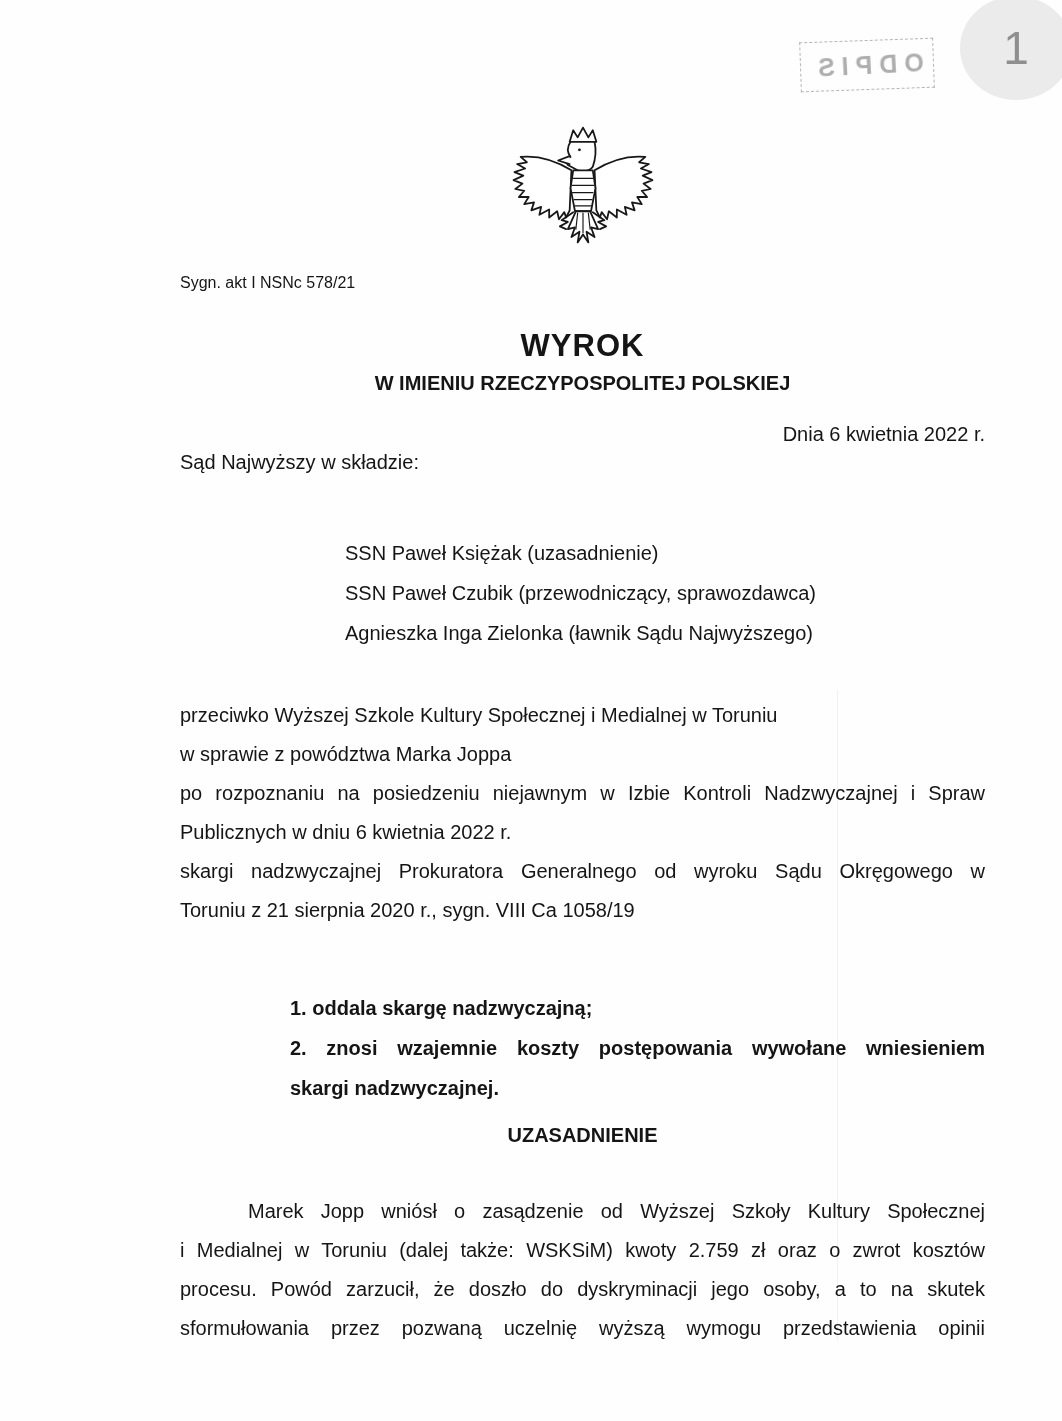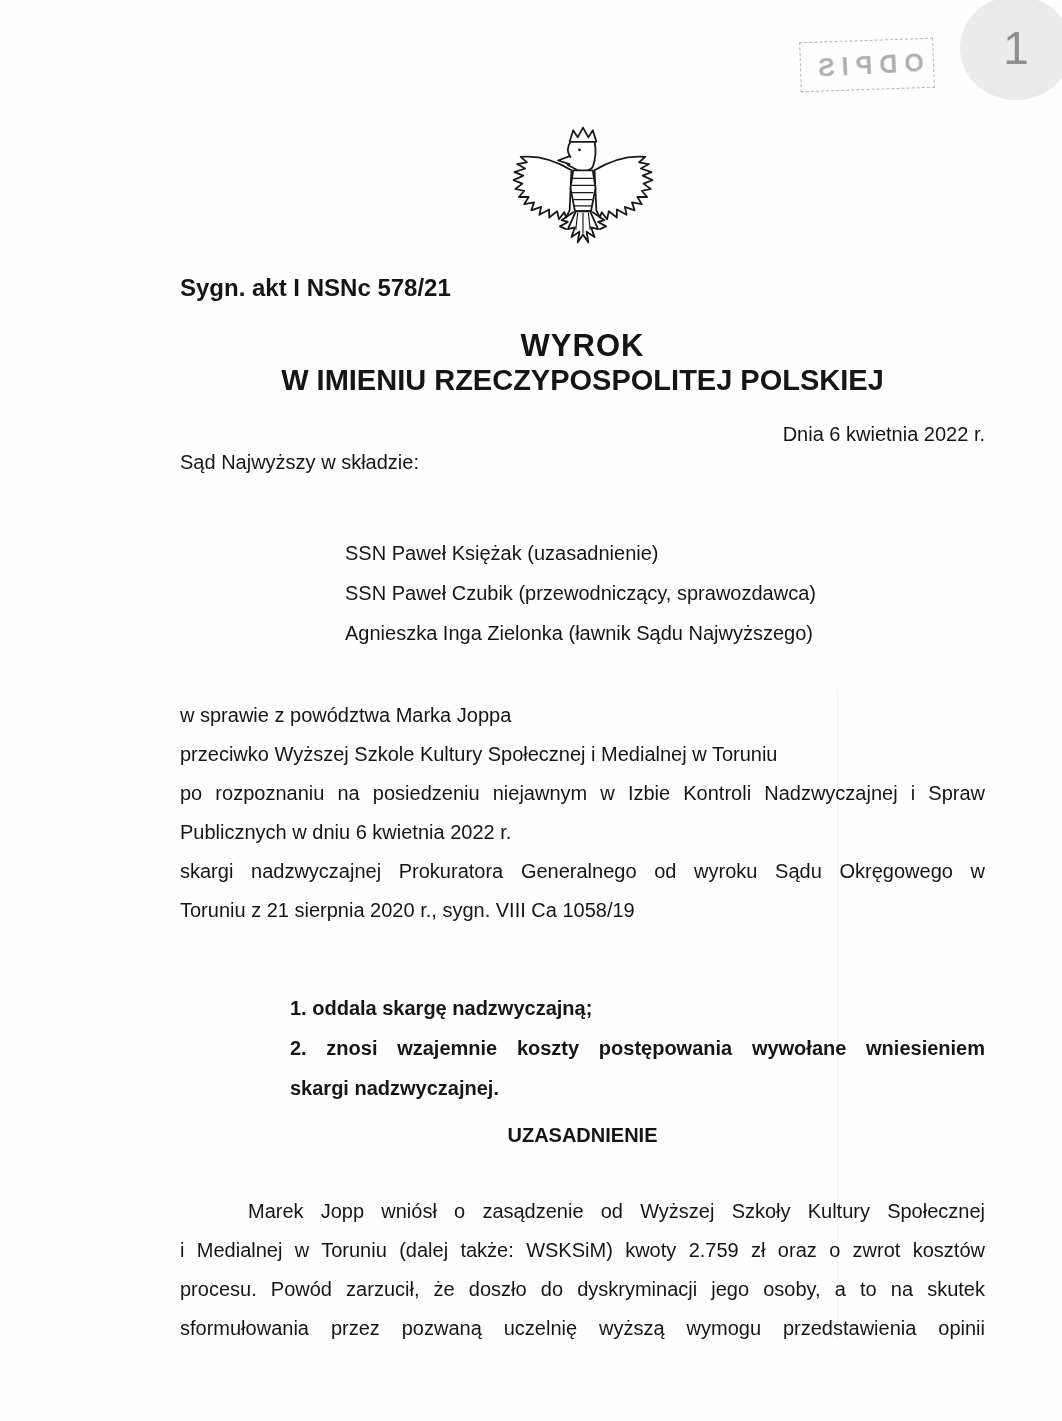--- a/index.html
+++ b/index.html
@@ -33,23 +33,23 @@
     display:flex;align-items:center;justify-content:center;
     opacity:.8;
   }
   .stamp span{
     transform:scaleX(-1) rotate(1deg);
     font-size:25px;font-weight:bold;letter-spacing:7px;
     color:#9b9b9b;filter:blur(0.7px);
   }
 
   .eagle-wrap{top:124px;text-align:center;}
-  .case-number{top:274px;font-size:24px;font-weight:bold;}
+  .case-number{top:274px;font-size:16px;}
   .title{top:328px;font-size:31px;letter-spacing:1px;}
-  .subtitle{top:364px;font-size:29px;}
+  .subtitle{top:372px;font-size:20px;}
   .date-line{top:423px;font-size:20px;text-align:right;}
   .composition-intro{top:451px;font-size:20px;}
   .panel{top:533px;left:165px;width:640px;}
   .panel .line{line-height:40px;}
   .case-block{top:696px;}
   .ruling{top:988px;left:110px;width:695px;}
   .ruling .line,.ruling .wrapline{line-height:40px;font-weight:bold;}
   .uz-heading{top:1124px;font-size:20px;}
   .para{top:1192px;}
   .indent1{text-indent:68px;}
@@ -108,22 +108,22 @@
     <div class="abs date-line right">Dnia 6 kwietnia 2022 r.</div>
     <div class="abs composition-intro">Sąd Najwyższy w składzie:</div>
 
     <div class="abs panel">
       <div class="line">SSN Paweł Księżak (uzasadnienie)</div>
       <div class="line">SSN Paweł Czubik (przewodniczący, sprawozdawca)</div>
       <div class="line">Agnieszka Inga Zielonka (ławnik Sądu Najwyższego)</div>
     </div>
 
     <div class="abs case-block">
+      <div class="line">przeciwko Wyższej Szkole Kultury Społecznej i Medialnej w Toruniu</div>
       <div class="line">w sprawie z powództwa Marka Joppa</div>
-      <div class="line">przeciwko Wyższej Szkole Kultury Społecznej i Medialnej w Toruniu</div>
       <div class="wrapline jl">po rozpoznaniu na posiedzeniu niejawnym w Izbie Kontroli Nadzwyczajnej i Spraw</div>
       <div class="line">Publicznych w dniu 6 kwietnia 2022 r.</div>
       <div class="wrapline jl">skargi nadzwyczajnej Prokuratora Generalnego od wyroku Sądu Okręgowego w</div>
       <div class="line">Toruniu z 21 sierpnia 2020 r., sygn. VIII Ca 1058/19</div>
     </div>
 
     <div class="abs ruling">
       <div class="line">1. oddala skargę nadzwyczajną;</div>
       <div class="wrapline jl">2. znosi wzajemnie koszty postępowania wywołane wniesieniem</div>
       <div class="line">skargi nadzwyczajnej.</div>

